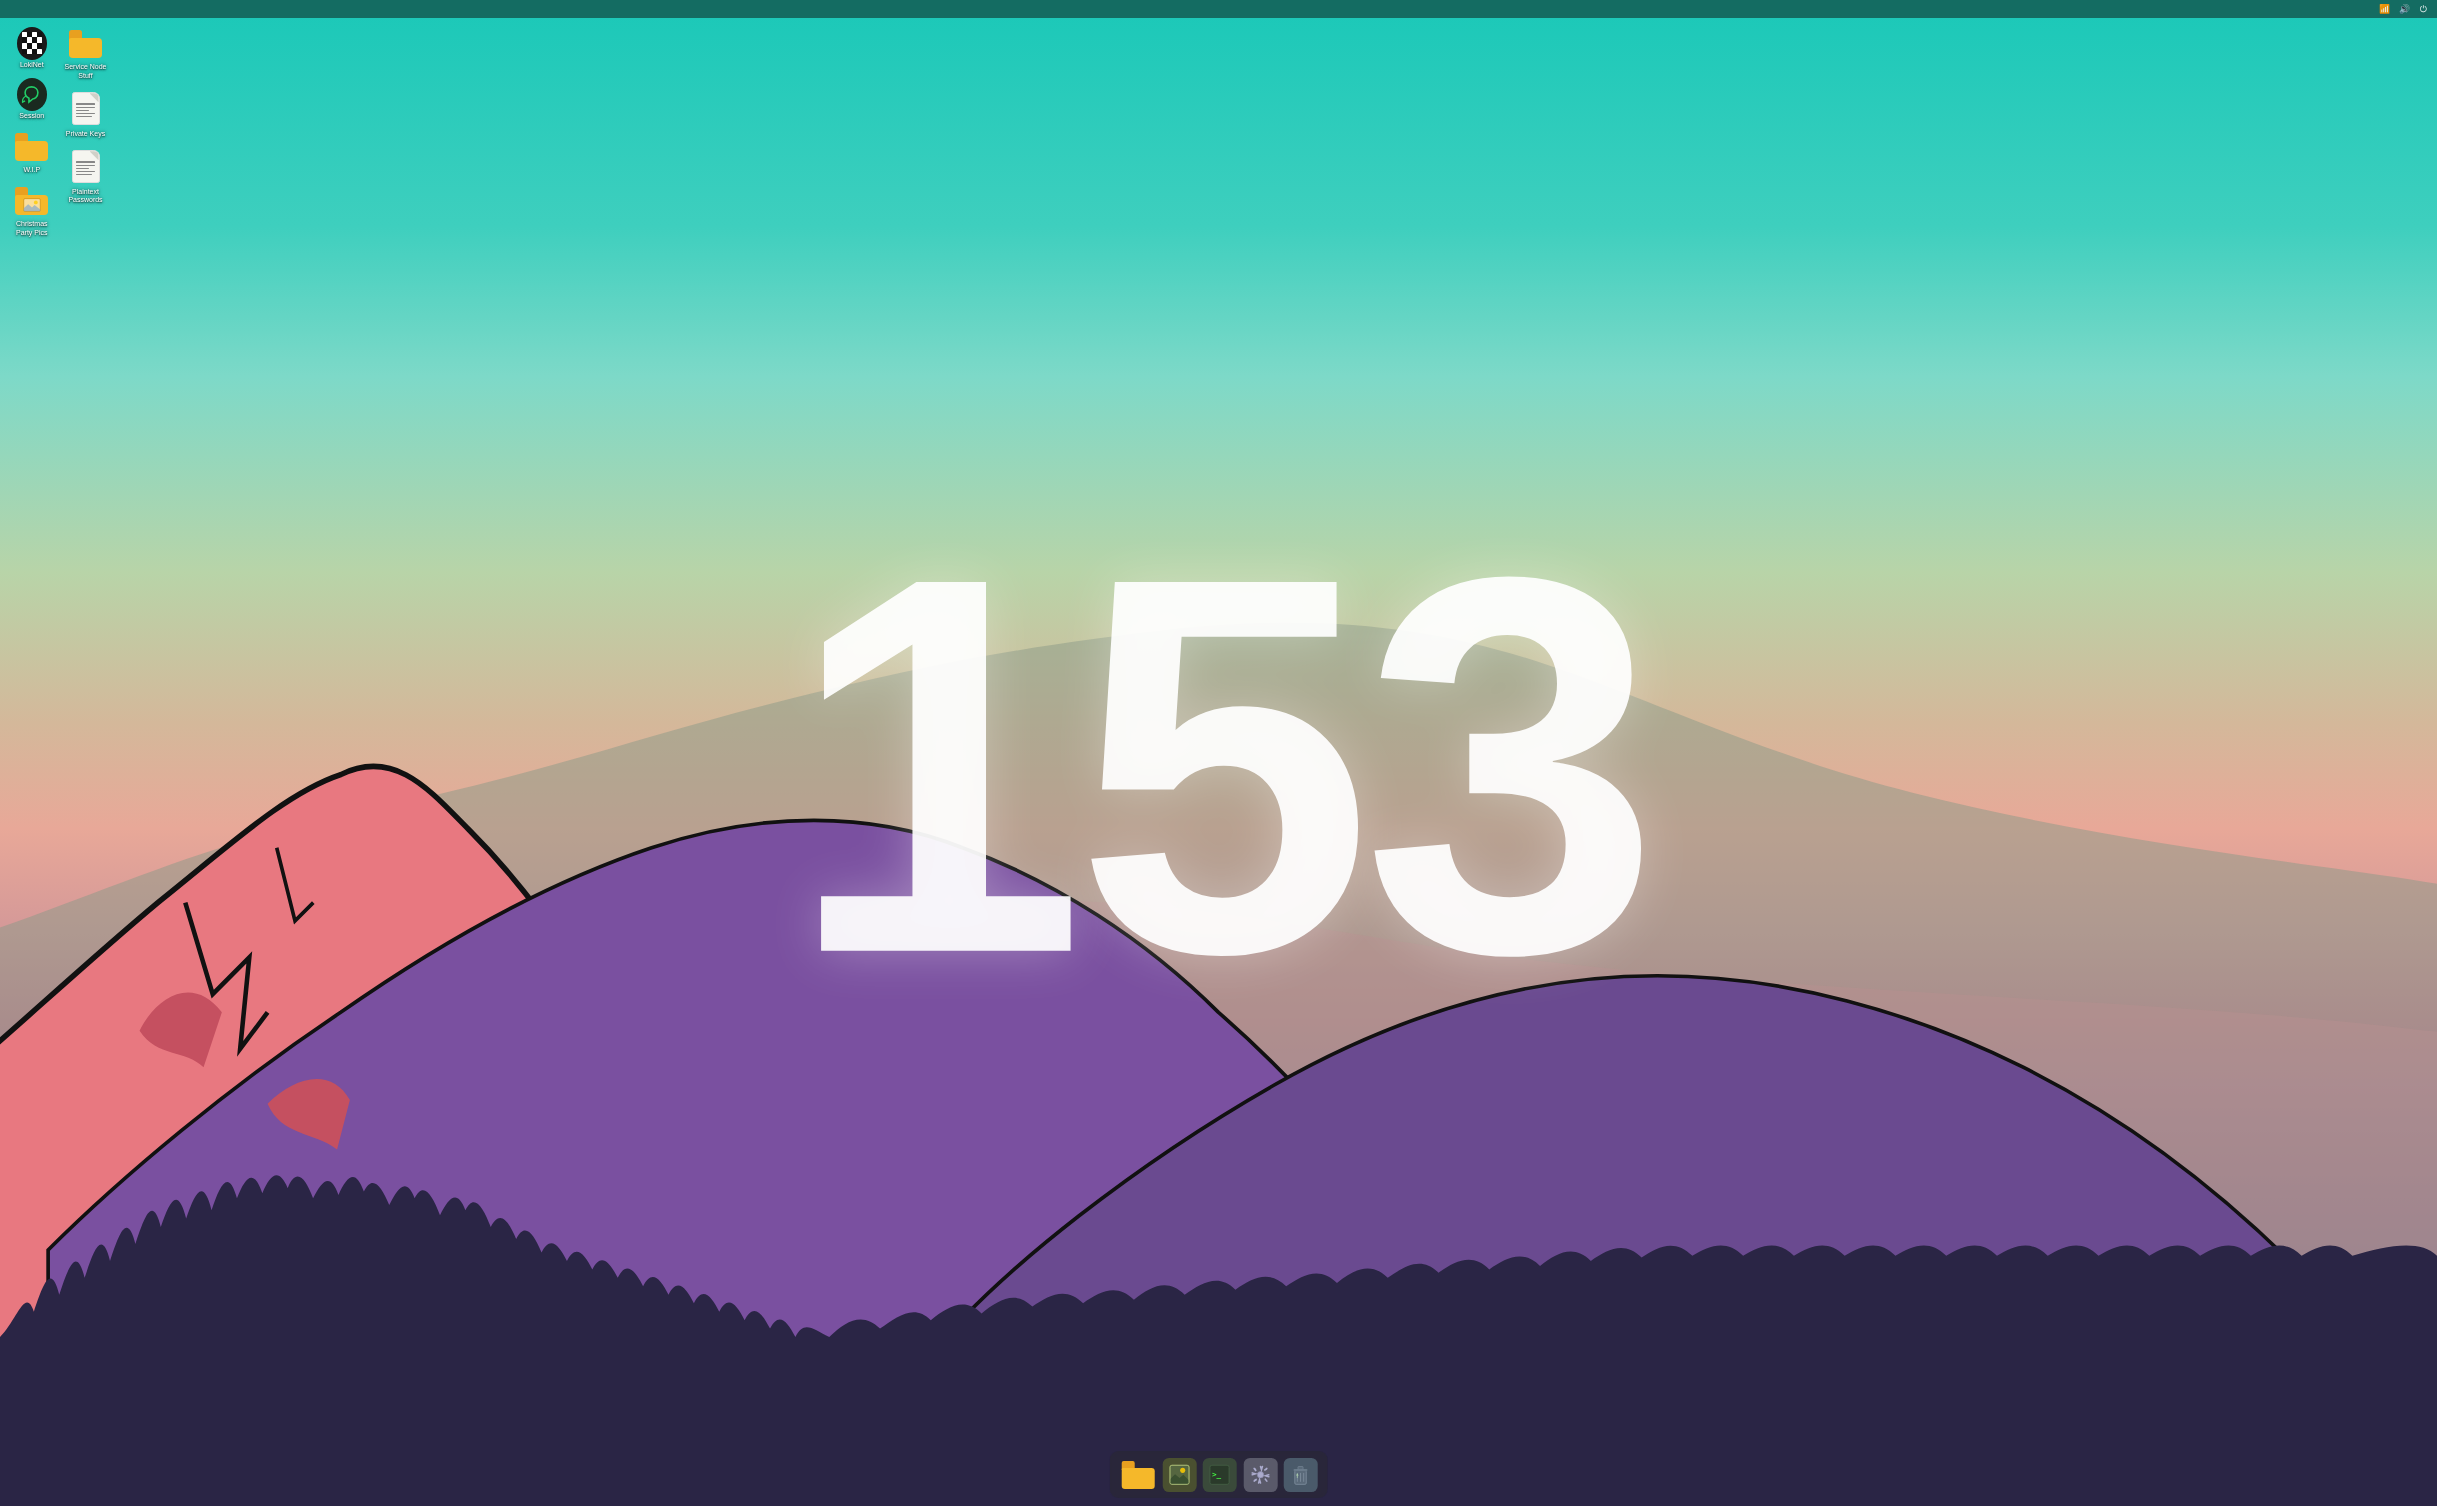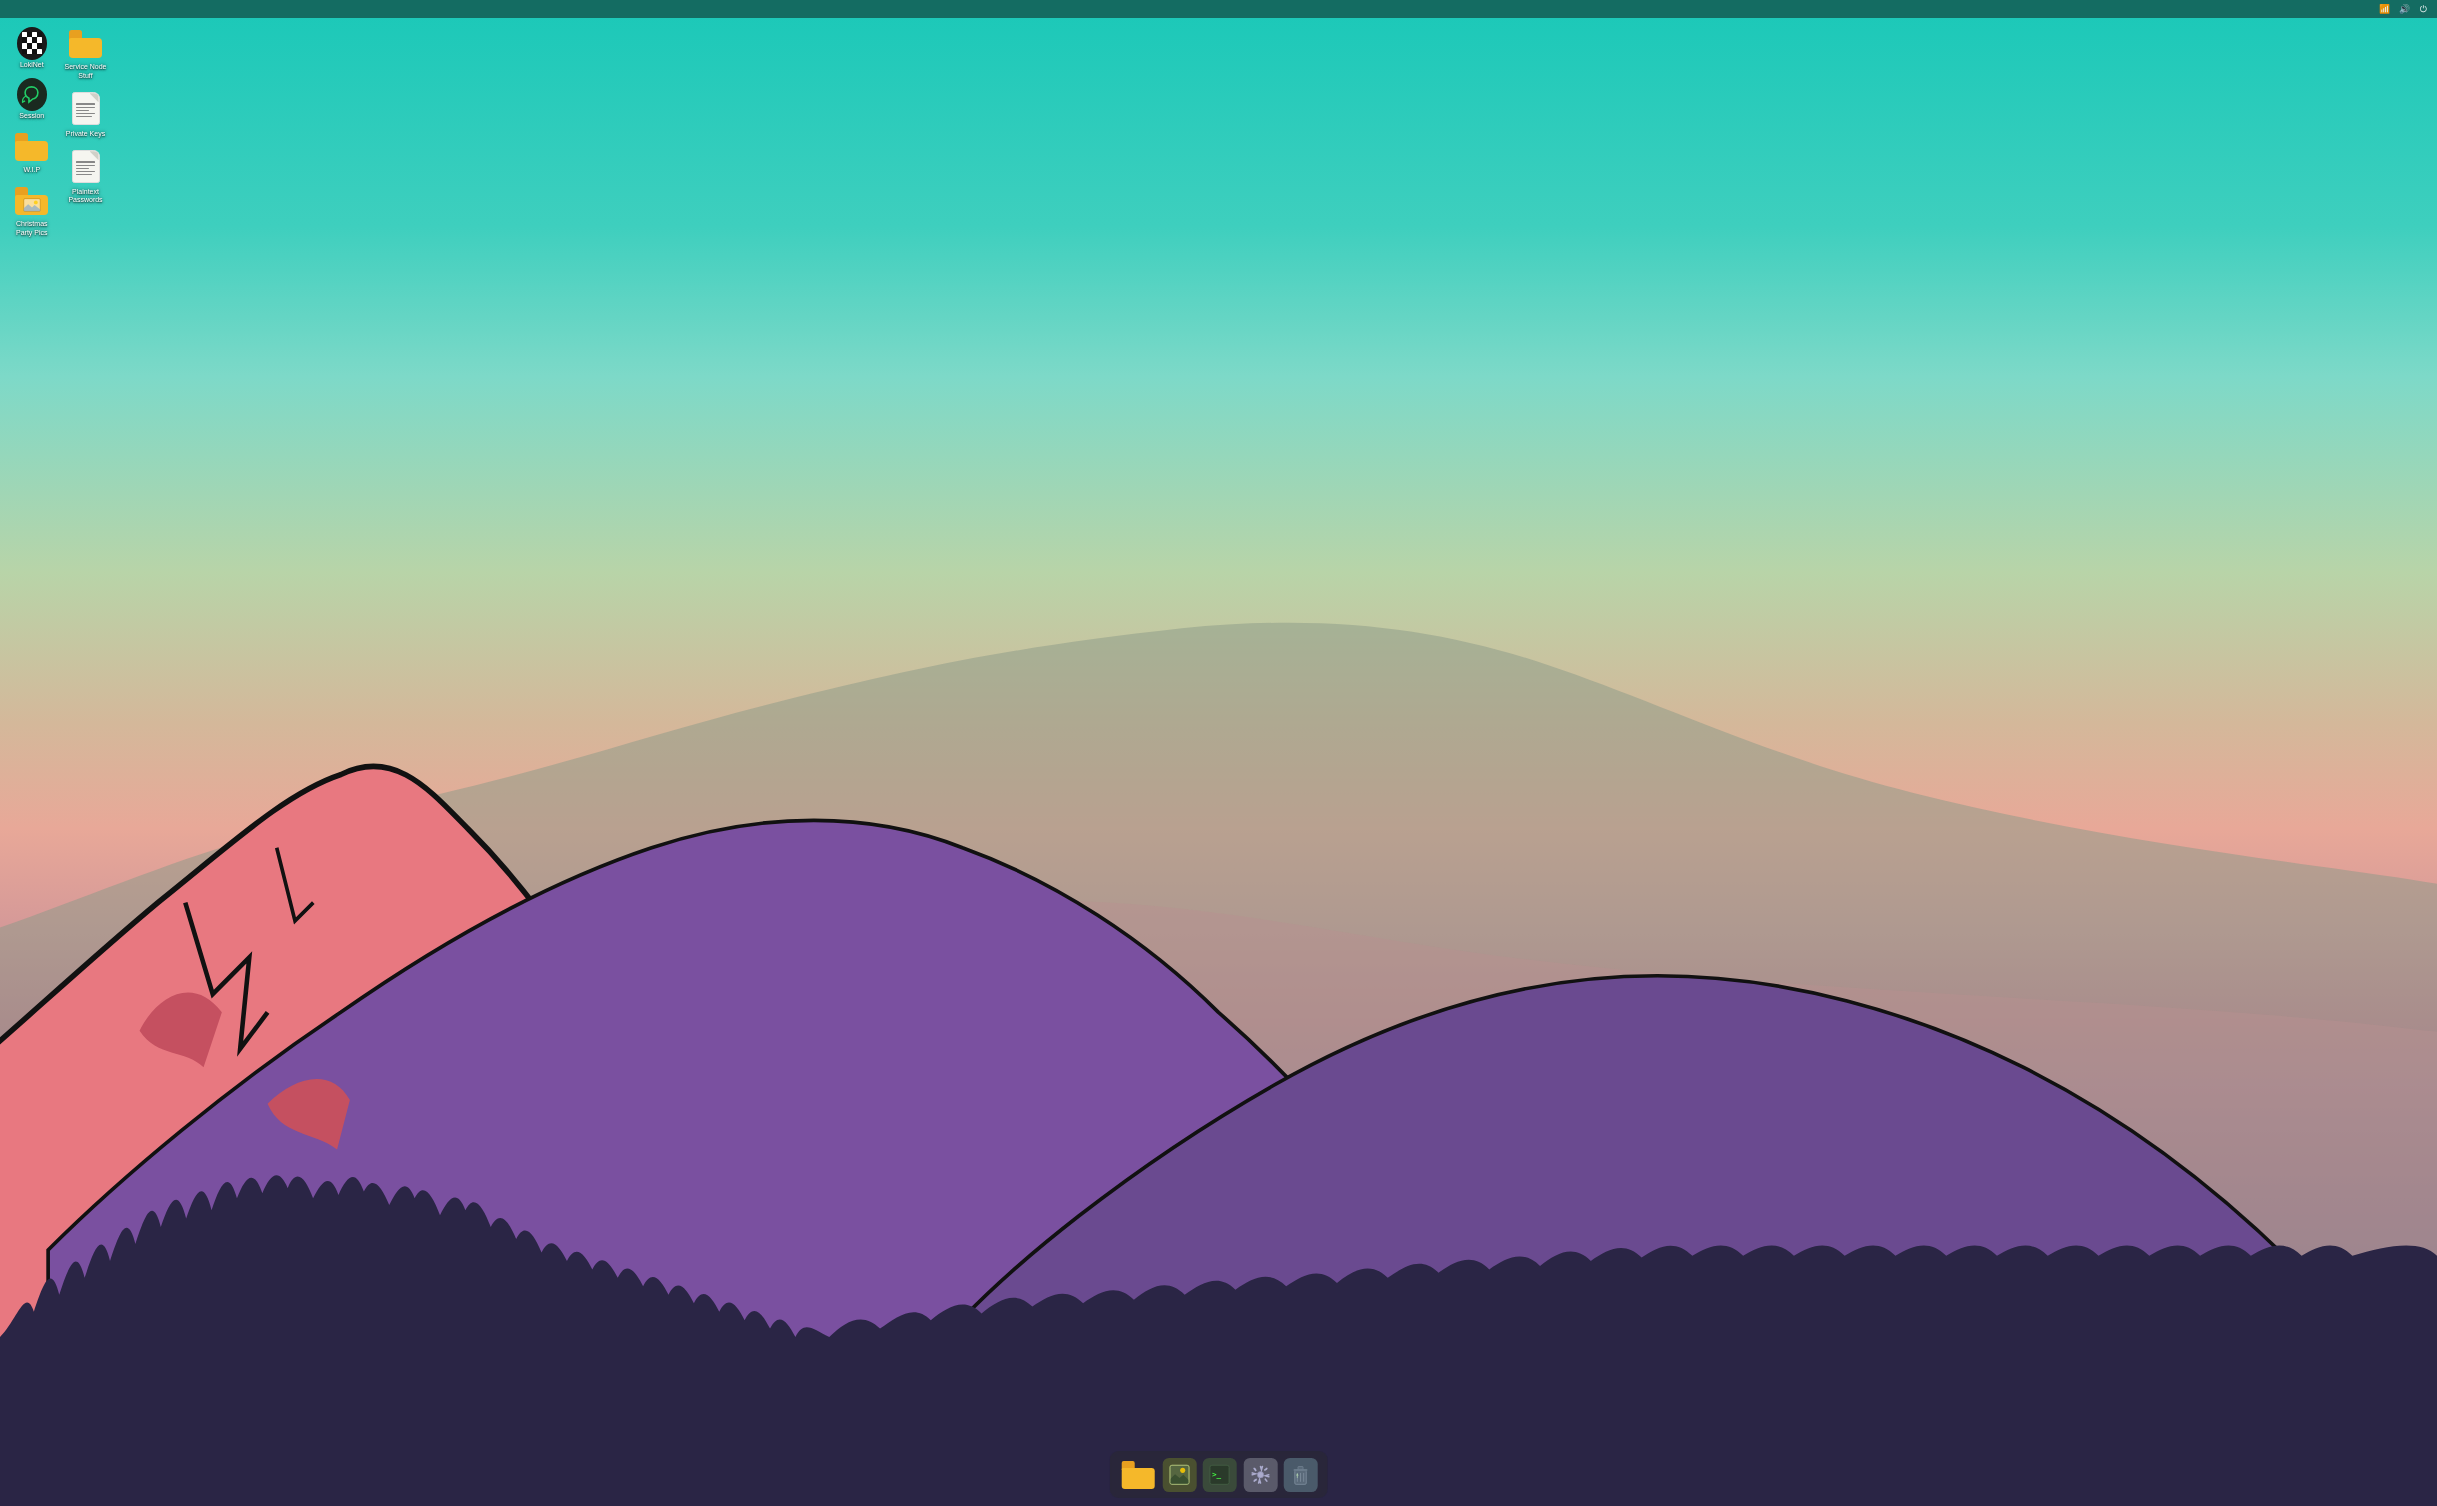--- a/index.html
+++ b/index.html
@@ -335,20 +335,21 @@
         C10,90 15,70 20,85 C25,70 30,55 35,75 C40,60 45,45 50,65 C55,50 60,35 65,55 C70,40 75,25 80,45 C85,30 90,15 95,35 C100,20 105,10 110,30 C115,15 120,5 125,25 C130,10 135,0 140,18 C145,5 150,0 155,15 C160,3 165,0 170,12 C175,0 180,5 185,18 C190,8 195,2 200,16 C205,5 210,0 215,14 C220,4 225,10 230,22 C235,12 240,5 245,18 C250,8 255,15 260,28 C265,18 270,12 275,25 C280,15 285,22 290,35 C295,25 300,30 305,42 C310,32 315,38 320,50 C325,40 330,45 335,55 C340,45 345,50 350,60 C355,50 360,55 365,65 C370,55 375,60 380,70 C385,60 390,65 395,75 C400,65 405,70 410,80 C415,70 420,75 425,85 C430,75 435,80 440,90 C445,80 450,85 455,95 C460,85 465,90 470,100 C475,90 480,95 490,100 C500,90 510,85 520,95 C530,88 540,80 550,90 C560,82 570,76 580,86 C590,78 600,72 610,82 C620,75 630,70 640,80 C650,73 660,68 670,78 C680,70 690,65 700,75 C710,68 720,62 730,72 C740,65 750,60 760,70 C770,63 780,58 790,68 C800,60 810,55 820,65 C830,58 840,52 850,62 C860,55 870,50 880,60 C890,53 900,48 910,58 C920,50 930,45 940,55 C950,48 960,43 970,53 C980,46 990,42 1000,52 C1010,46 1020,42 1030,52 C1040,46 1050,42 1060,52 C1070,46 1080,42 1090,52 C1100,46 1110,42 1120,52 C1130,46 1140,42 1150,52 C1160,46 1170,42 1180,52 C1190,46 1200,42 1210,52 C1220,46 1230,42 1240,52 C1250,46 1260,42 1270,52 C1280,46 1290,42 1300,52 C1310,46 1320,42 1330,52 C1340,46 1350,42 1360,52 C1370,46 1380,42 1390,52 C1410,46 1430,42 1440,52 L1440,200 Z" fill="#2a2545"></path>
     </svg>
   </div>
 
   <div id="topbar">
     <span class="topbar-icon">📶</span>
     <span class="topbar-icon">🔊</span>
     <span class="topbar-icon">⏻</span>
   </div>
 
+  <div id="big-number">153</div>
 
   <div id="desktop-icons">
 
     <div class="icon-item">
       <div class="icon-img" style="background:none; padding:0;">
         <div class="lokinet-icon">
           <div class="lokinet-checker">
 
             <div class="checker-cell" style="background:#fff"></div>
             <div class="checker-cell" style="background:#111"></div>

